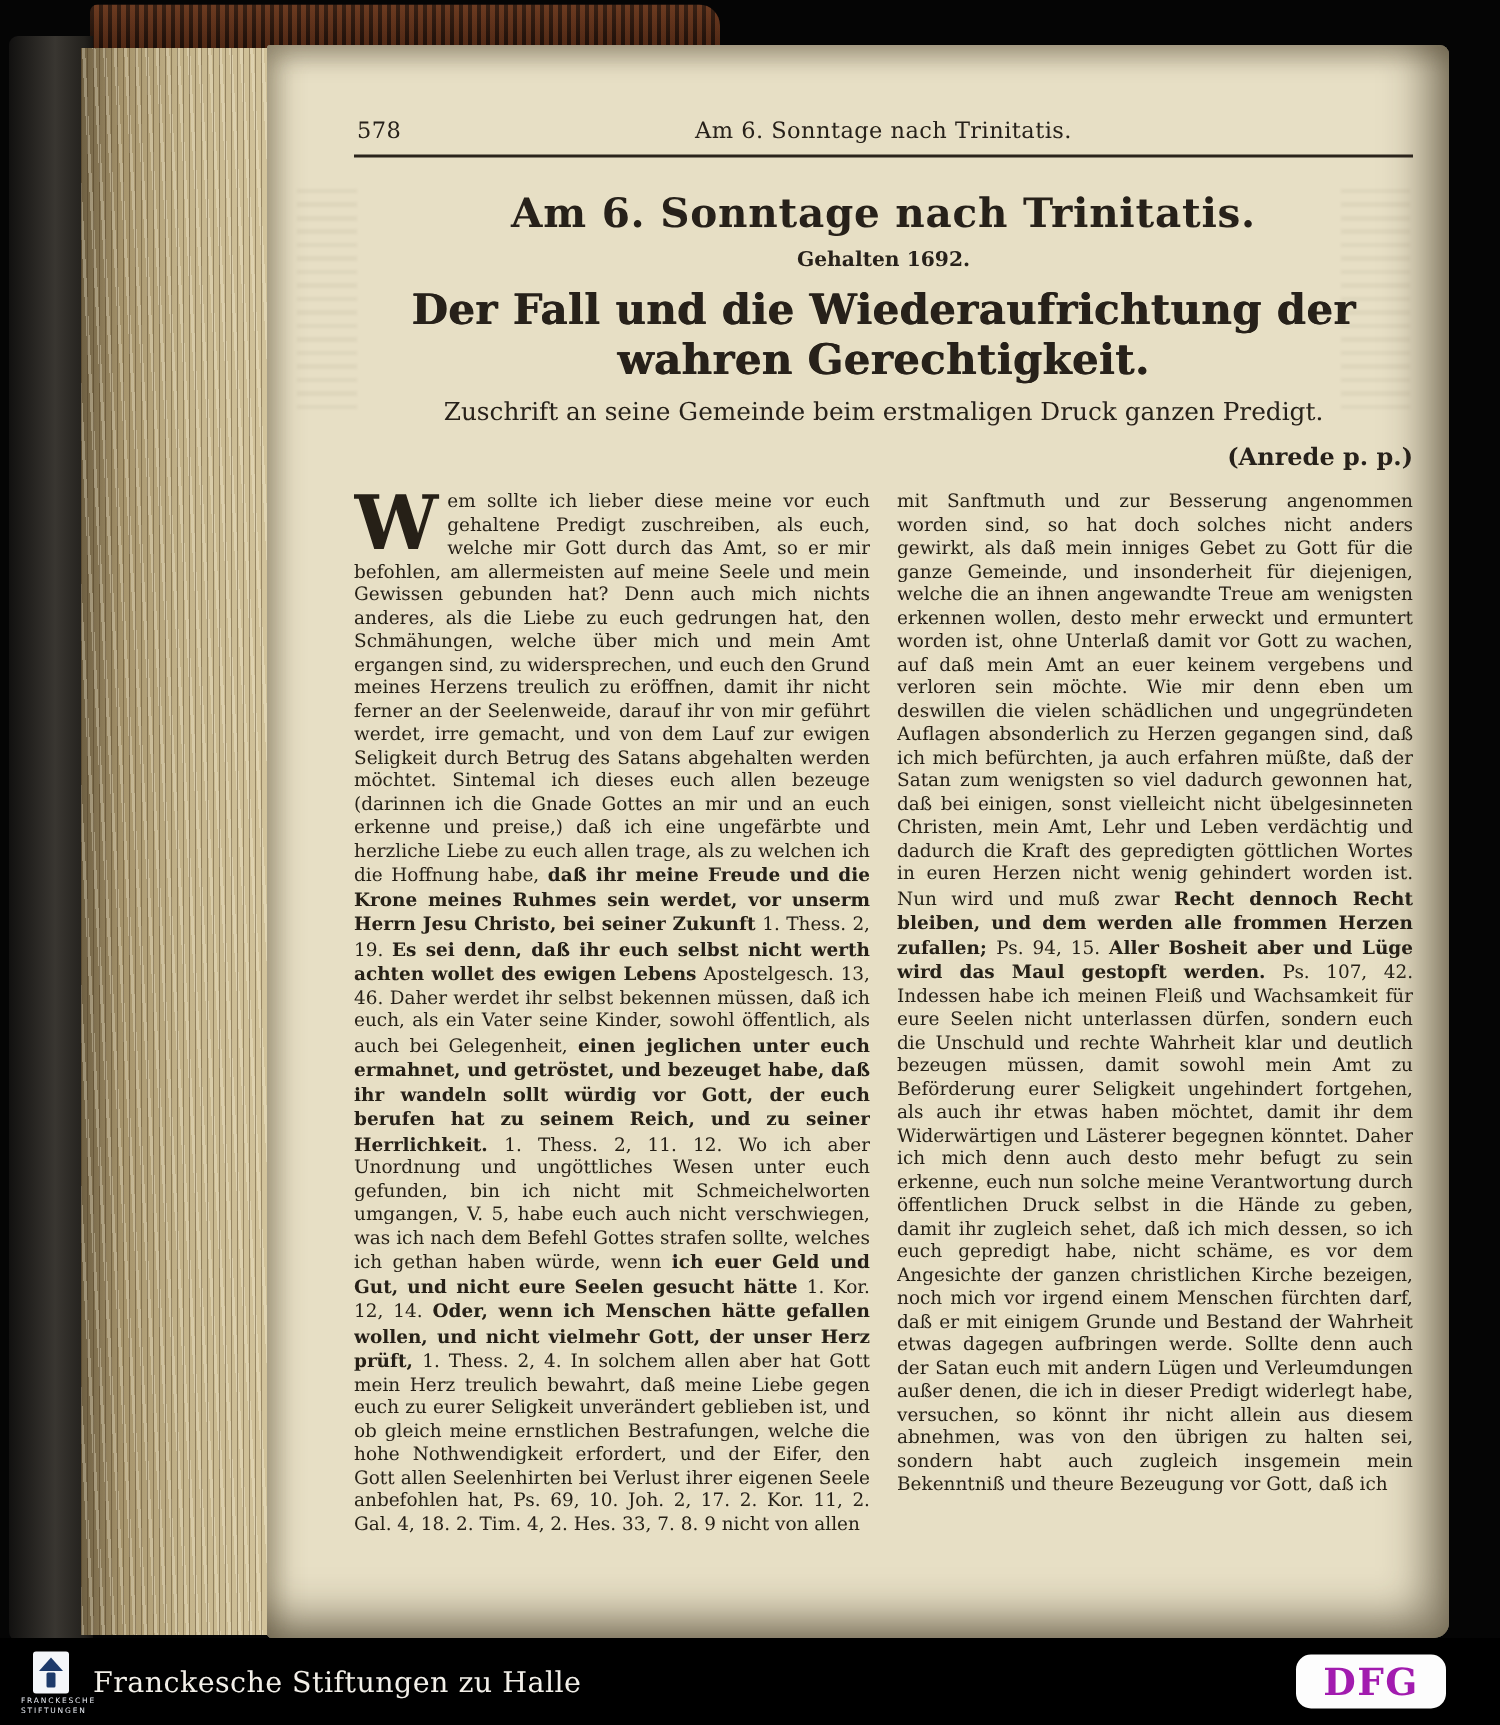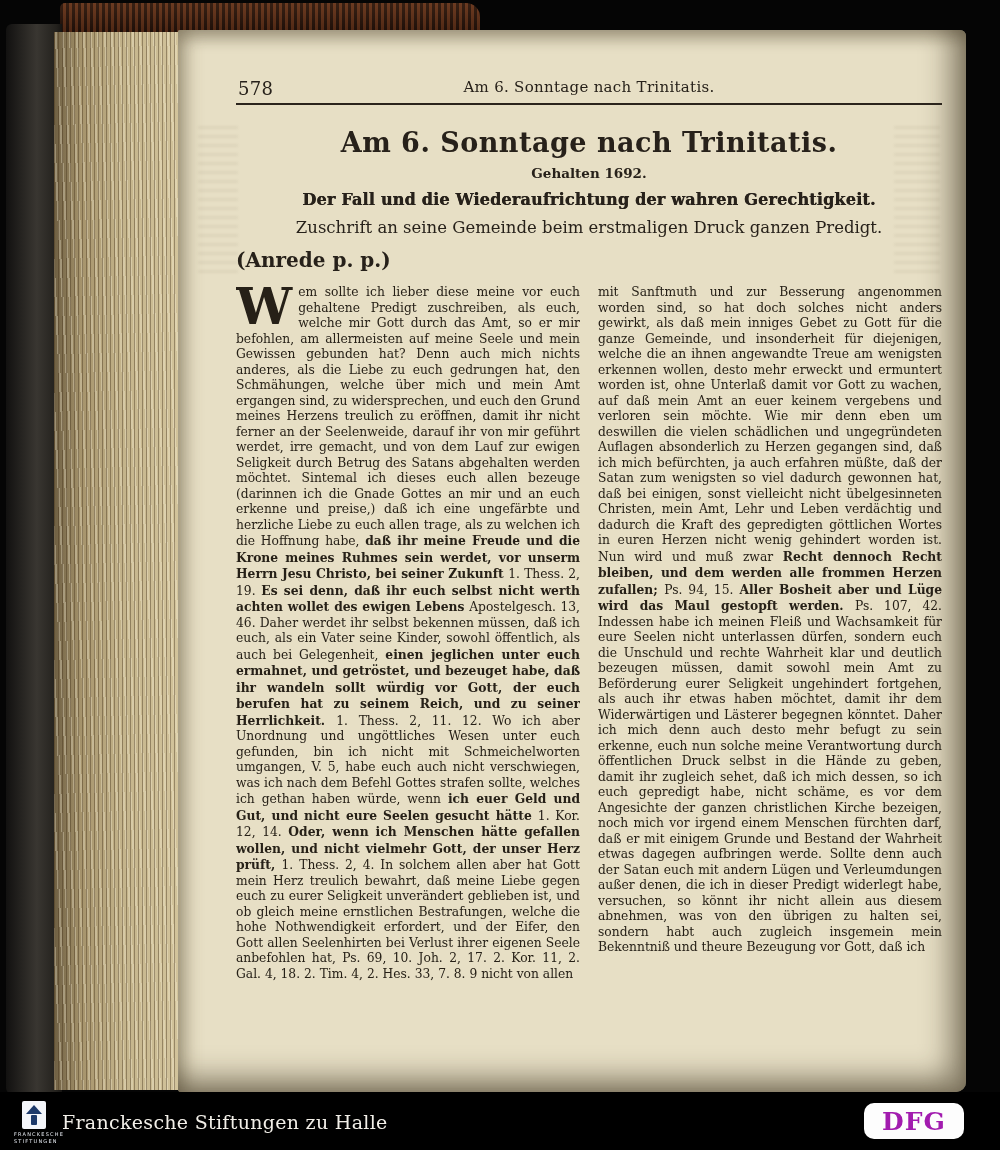--- a/index.html
+++ b/index.html
@@ -47,29 +47,29 @@
   }
   .ghost.g1 { left: 20px; top: 96px; width: 40px; height: 150px; }
   .ghost.g2 { right: 26px; top: 96px; width: 46px; height: 150px; }
 
   
   .content {
     position: absolute; left: 58px; top: 48px; width: 706px;
     color: #27211a;
   }
   .header-row { position: relative; height: 20px; text-align: center; font-size: 15px; letter-spacing: .3px; }
-  .pageno { position: absolute; left: 2px; top: 0; font-size: 18px; }
+  .pageno { position: absolute; left: 2px; top: 0; font-size: 15px; }
   .rule { height: 2px; background: #2b241c; margin-top: 5px; }
 
   .title     { margin-top: 22px; font-size: 27px; font-weight: 700; text-align: center; letter-spacing: .5px; }
   .gehalten  { margin-top: 7px;  font-size: 13.5px; text-align: center; font-weight: bold; }
-  .maintitle { margin-top: 9px;  font-size: 16px; font-weight: 800; text-align: center; letter-spacing: .2px;
+  .maintitle { margin-top: 9px;  font-size: 28px; font-weight: 800; text-align: center; letter-spacing: .2px;
                text-shadow: .4px 0 0 #27211a; }
   .dedication{ margin-top: 9px;  font-size: 16.5px; text-align: center; }
-  .anrede    { margin-top: 11px; font-size: 20px; font-weight: 700; text-align: left; }
+  .anrede    { margin-top: 11px; font-size: 16px; font-weight: 700; text-align: right; }
 
   .columns {
     margin-top: 13px;
     display: flex; gap: 18px;
     height: 720px; overflow: hidden;
     font-size: 12.3px; line-height: 15.5px;
     text-align: justify;
     hyphens: auto;
     color: #262017;
   }

